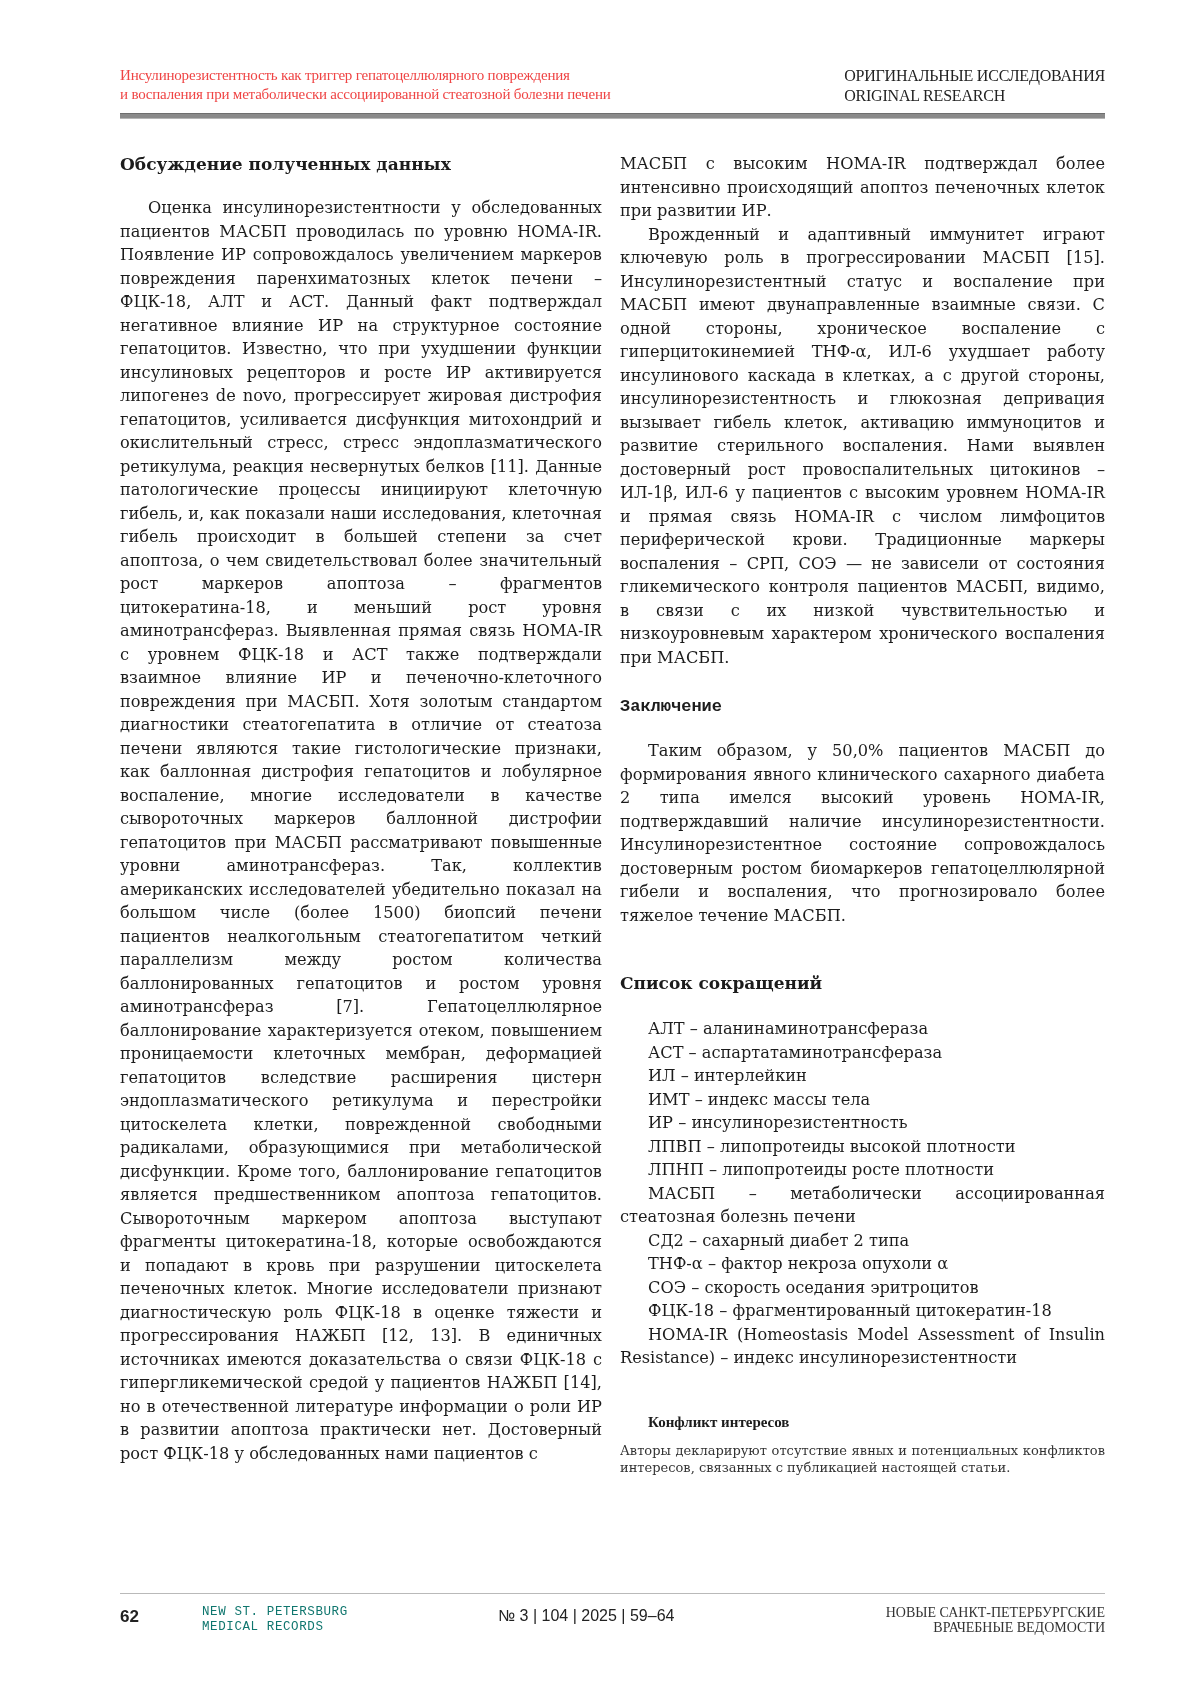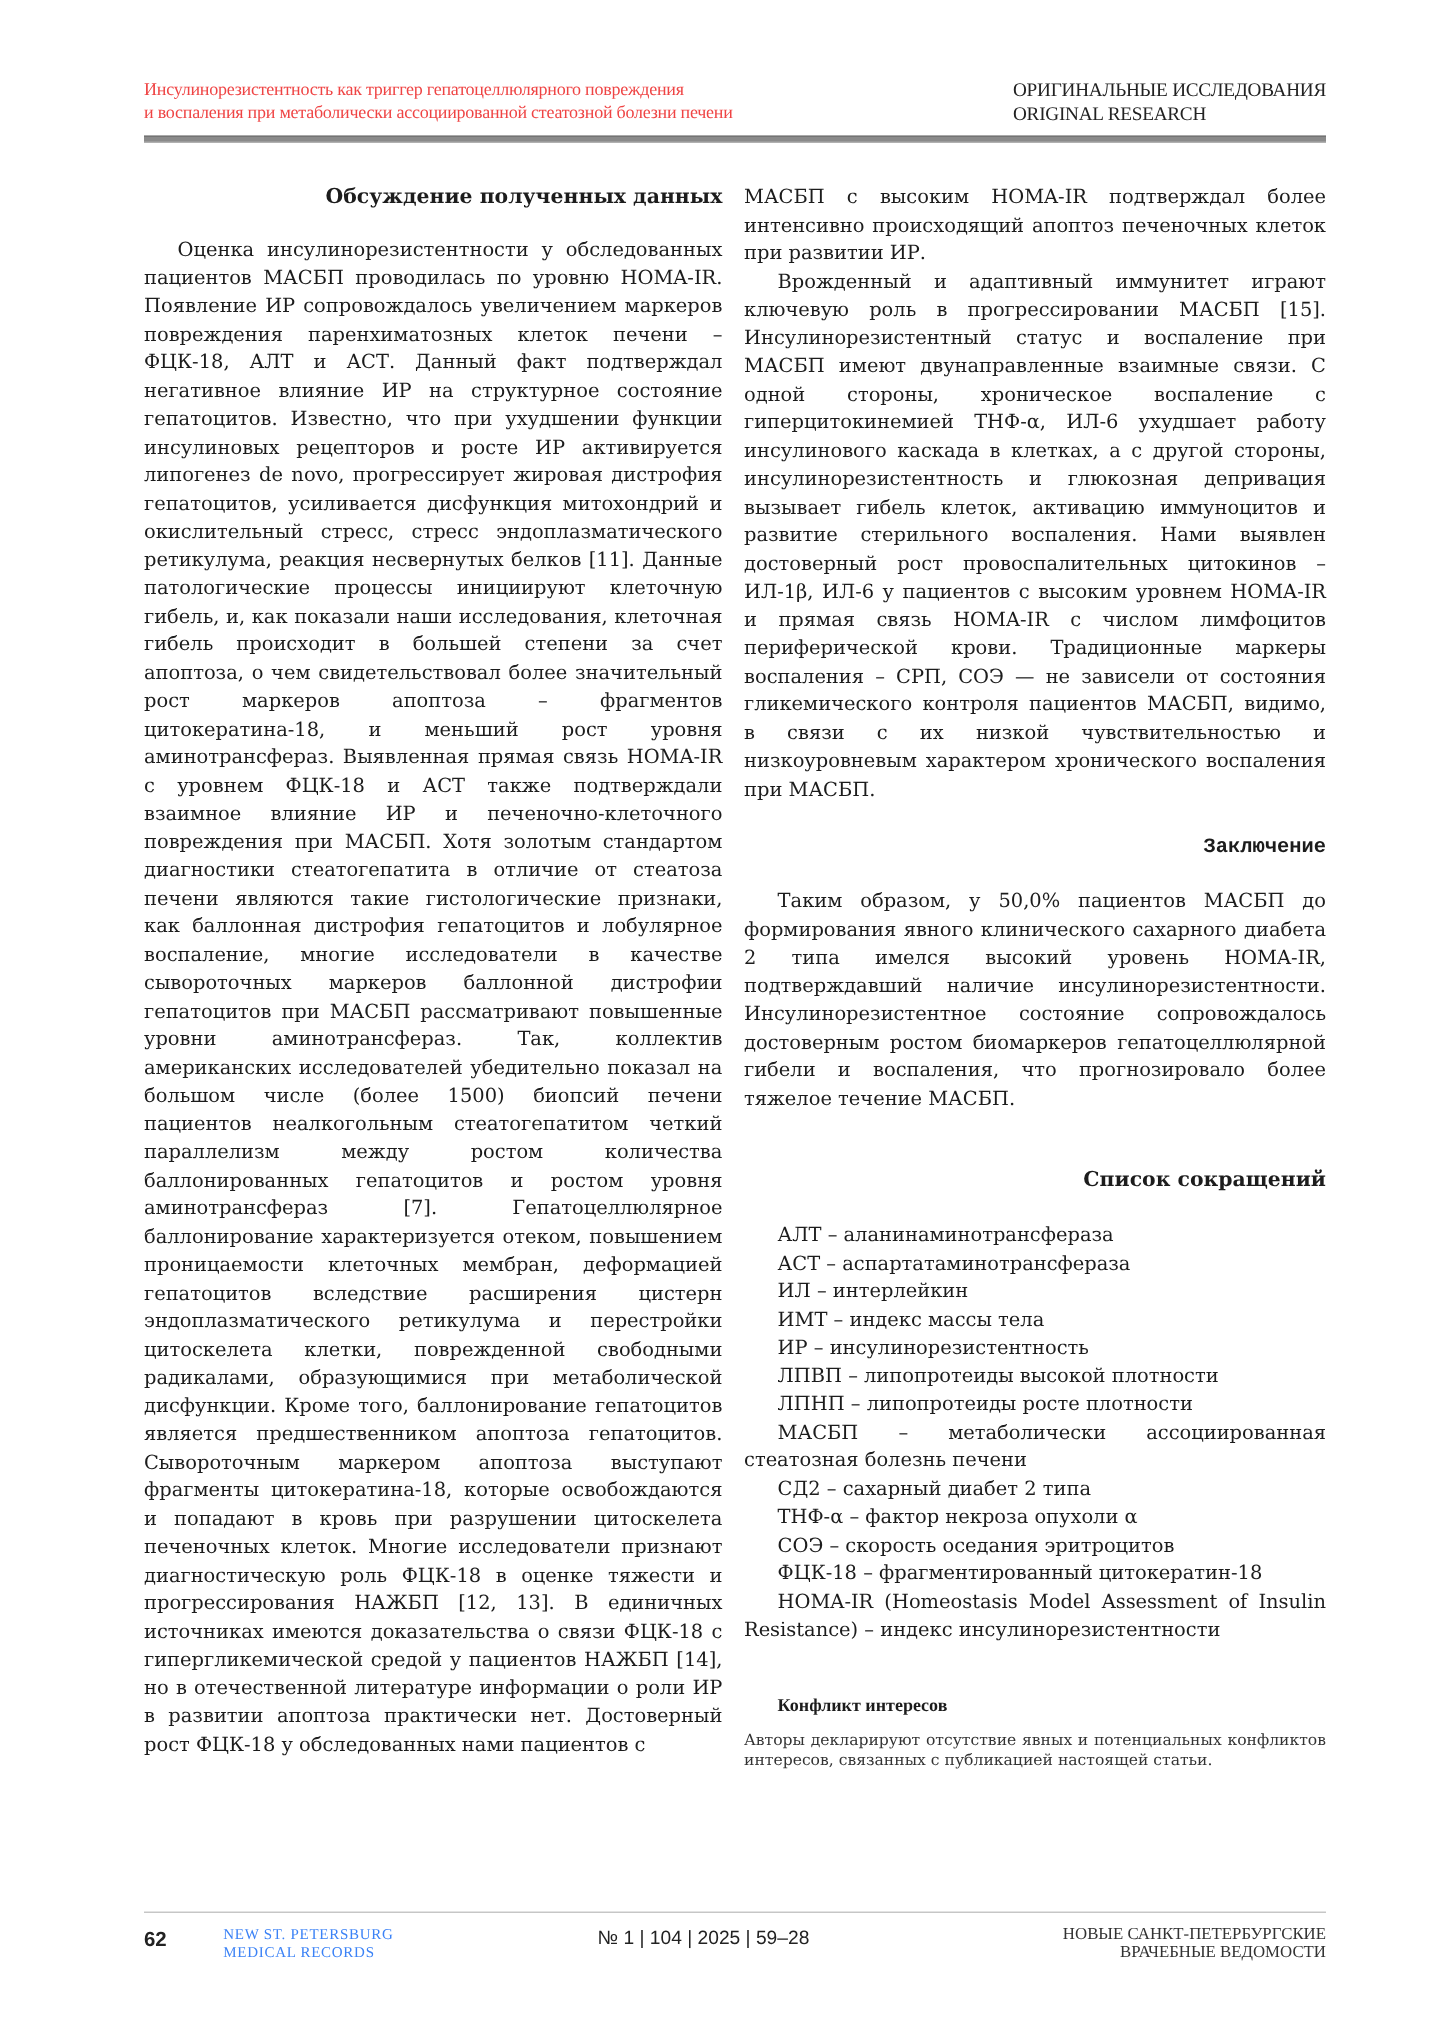--- a/index.html
+++ b/index.html
@@ -10,36 +10,36 @@
   .rh-left { position: absolute; left: 0; top: 0; font-family: "Liberation Serif", serif; font-size: 15px; line-height: 19px; color: #ef4444; letter-spacing: -0.2px; }
   .rh-right { position: absolute; right: 0; top: 0; text-align: left; font-family: Liberation Serif, serif; font-size: 16px; line-height: 20px; color: #222; letter-spacing: -0.2px; }
   .head-rule { position: absolute; left: 120px; top: 113px; width: 985px; height: 6px; background: #8a8a8a; border-top: 1px solid #6e6e6e; border-bottom: 1px solid #b5b5b5; box-sizing: border-box; }
 
   .col { position: absolute; top: 140px; font-family: "DejaVu Serif", serif; font-size: 16.2px; line-height: 23.5px; color: #1c1c1c; text-align: justify; }
   .col-left { left: 120px; width: 482px; }
   .col-right { left: 620px; width: 485px; top: 152px; }
   .col p { margin: 0; text-indent: 0; }
   .col p.indent { text-indent: 28px; }
 
-  .section-title { font-family: "DejaVu Serif", serif; font-weight: bold; font-size: 17px; text-align: right; margin: 0; line-height: 24px; }
+  .section-title { font-family: "DejaVu Serif", serif; font-weight: bold; font-size: 17px; text-align: left; margin: 0; line-height: 24px; }
   .left-title { margin: 12px 0 20px 0; }
   .concl-title { margin: 26px 0 20px 0; font-family: Liberation Mono, monospace; }
   .abbr-title { margin: 44px 0 22px 0; }
 
   .abbr-list { margin: 0; padding: 0; list-style: none; }
   .abbr-list li { text-indent: 28px; line-height: 23.5px; }
   .abbr-list li.wrap { text-indent: 28px; }
 
   .conflict-title { font-family: Liberation Serif, serif; font-weight: bold; font-size: 15px; margin: 42px 0 10px 28px; line-height: 20px; }
   .conflict-text { font-family: "DejaVu Serif", serif; font-size: 13px; line-height: 17px; text-align: justify; text-indent: 28px; margin: 0; color: #333; }
 
   .foot-rule { position: absolute; left: 120px; top: 1593px; width: 985px; height: 1px; background: #b9b9b9; }
   .footer { position: absolute; left: 120px; top: 1605px; width: 985px; height: 40px; }
   .page-num { position: absolute; left: 0; top: 2px; font-family: "Liberation Sans", sans-serif; font-weight: bold; font-size: 17px; color: #222; }
-  .journal-en { position: absolute; left: 66px; top: 0; font-family: Liberation Serif, serif; font-size: 12.5px; line-height: 15px; color: #3b82f6; letter-spacing: 0.6px; }
+  .journal-en { position: absolute; left: 82px; top: 0; font-family: Liberation Mono, monospace; font-size: 12.5px; line-height: 15px; color: #0f766e; letter-spacing: 0.6px; }
   .issue { position: absolute; left: 378px; top: 2px; font-family: "Liberation Sans", sans-serif; font-size: 16px; color: #222; white-space: pre; }
   .journal-ru { position: absolute; right: 0; top: 0; text-align: right; font-family: "Liberation Serif", serif; font-size: 14px; line-height: 15px; color: #333; }
 </style>
 </head>
 <body>
 
 <div class="page">
 
   <div class="running-head">
     <div class="rh-left">
@@ -86,20 +86,20 @@
     <p class="conflict-text">Авторы декларируют отсутствие явных и потенциальных конфликтов интересов, связанных с публикацией настоящей статьи.</p>
   </div>
 
   <div class="foot-rule"></div>
   <div class="footer">
     <div class="page-num">62</div>
     <div class="journal-en">
       <div>NEW ST. PETERSBURG</div>
       <div>MEDICAL RECORDS</div>
     </div>
-    <div class="issue">№ 1 | 104 | 2025 | 59–28</div>
+    <div class="issue">№ 3 | 104 | 2025 | 59–64</div>
     <div class="journal-ru">
       <div>НОВЫЕ САНКТ-ПЕТЕРБУРГСКИЕ</div>
       <div>ВРАЧЕБНЫЕ ВЕДОМОСТИ</div>
     </div>
   </div>
 
 </div>
 
 </body></html>

